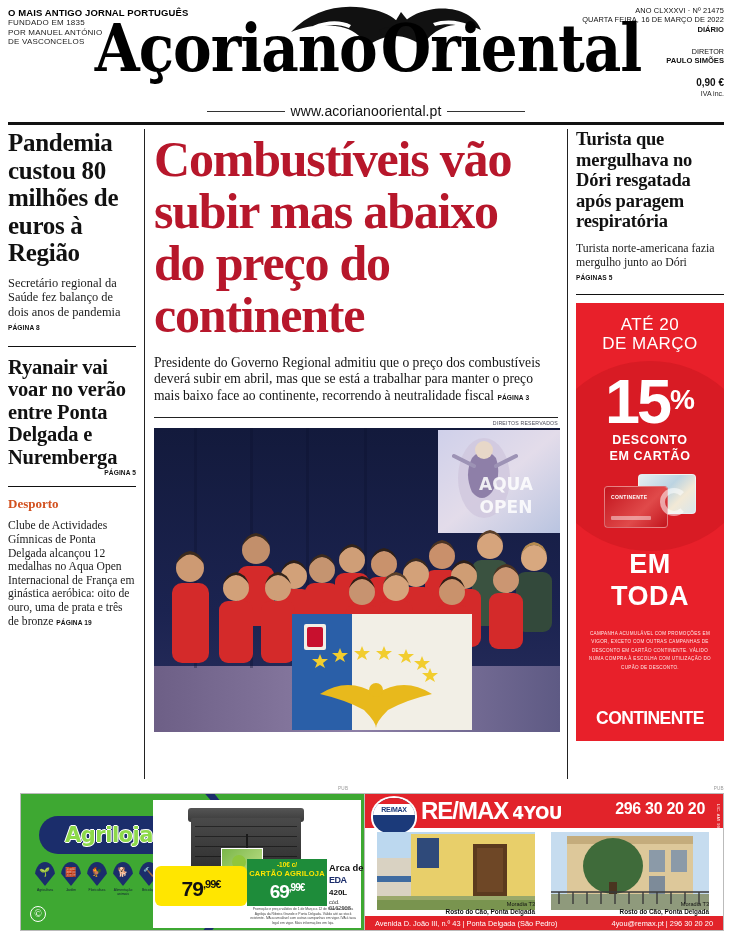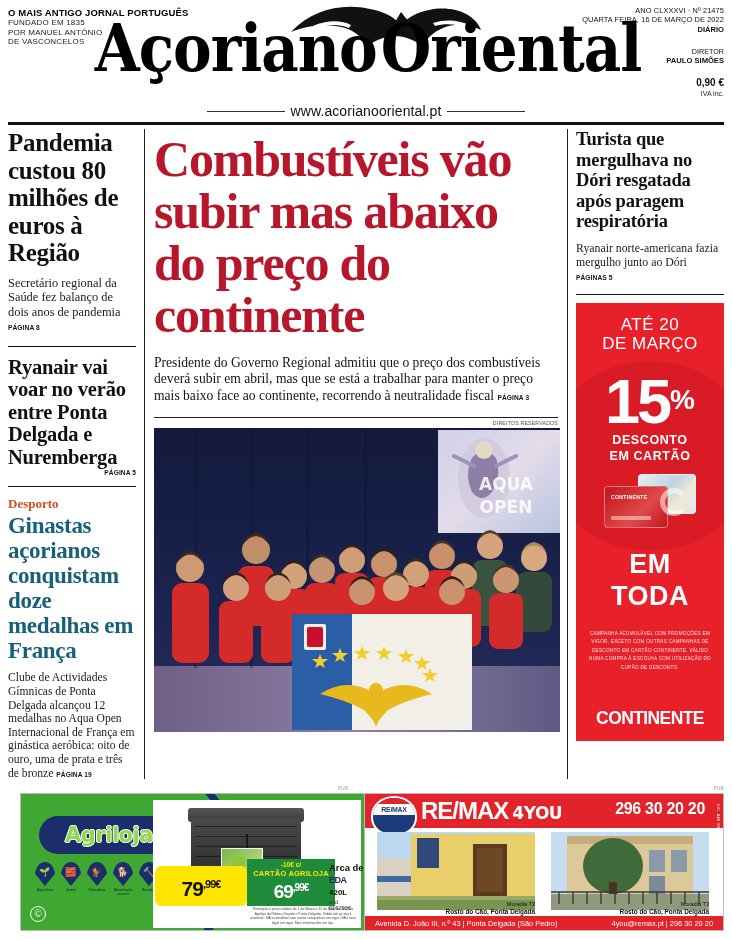--- a/index.html
+++ b/index.html
@@ -307,21 +307,21 @@
     position:absolute; left: 2px; bottom: 22px; width: 92px; height: 40px;
     background: #ffe600; border-radius: 6px;
     display:flex; align-items:center; justify-content:center;
   }
   .price-yellow .p {
     font-family: "Liberation Sans", sans-serif; font-weight: bold;
     color: #111; font-size: 21px; line-height: 20px; letter-spacing: -1px;
   }
   .price-yellow .p sup { font-size: 11px; vertical-align: super; }
   .price-green {
-    position:absolute; left: 94px; bottom: 22px; width: 88px; height: 47px;
+    position:absolute; left: 94px; bottom: 22px; width: 80px; height: 47px;
     background: #1e8c3a; color:#fff; text-align:center;
   }
   .price-green .top {
     font-family: "Liberation Sans", sans-serif; font-weight: bold;
     font-size: 6.5px; line-height: 8px; padding-top: 2px; color:#ffe600;
   }
   .price-green .mid {
     font-family: "Liberation Sans", sans-serif; font-weight: bold;
     font-size: 7.5px; line-height: 9px; color:#ffe600; letter-spacing: .2px;
   }
@@ -492,21 +492,20 @@
 
       <div>
         <div class="hl-serif lead2">Ryanair vai voar no verão entre Ponta Delgada e Nuremberga</div>
         <div class="pgref pgref-right">PÁGINA 5</div>
       </div>
 
       <div class="hr-thin"></div>
 
       <div>
         <div class="kicker">Desporto</div>
-        <div class="lead3">Ginastas açorianos conquistam doze medalhas em França</div>
         <div class="deck-small">
           <span>Clube de Actividades Gímnicas de Ponta Delgada alcançou 12 medalhas no Aqua Open Internacional de França em ginástica aeróbica: oito de ouro, uma de prata e três de bronze</span>
           <span class="pgref">PÁGINA 19</span>
         </div>
       </div>
     </div>
 
     <div class="col-mid">
 
       <div>
@@ -642,21 +641,21 @@
           </g>
         </svg>
       </div>
     </div>
 
     <div class="col-right">
 
       <div>
         <div class="r-hl">Turista que mergulhava no Dóri resgatada após paragem respiratória</div>
         <div class="r-deck">
-          <span>Ryanair norte-americana fazia mergulho junto ao Dóri</span>
+          <span>Turista norte-americana fazia mergulho junto ao Dóri</span>
           <span class="pgref">PÁGINAS 5</span>
         </div>
       </div>
 
       <div class="r-rule"></div>
 
       <div class="cont-ad">
         <div class="ate">ATÉ 20</div>
         <div class="ate" style="padding-top:0">DE MARÇO</div>
         <div class="cont-arc"></div>

